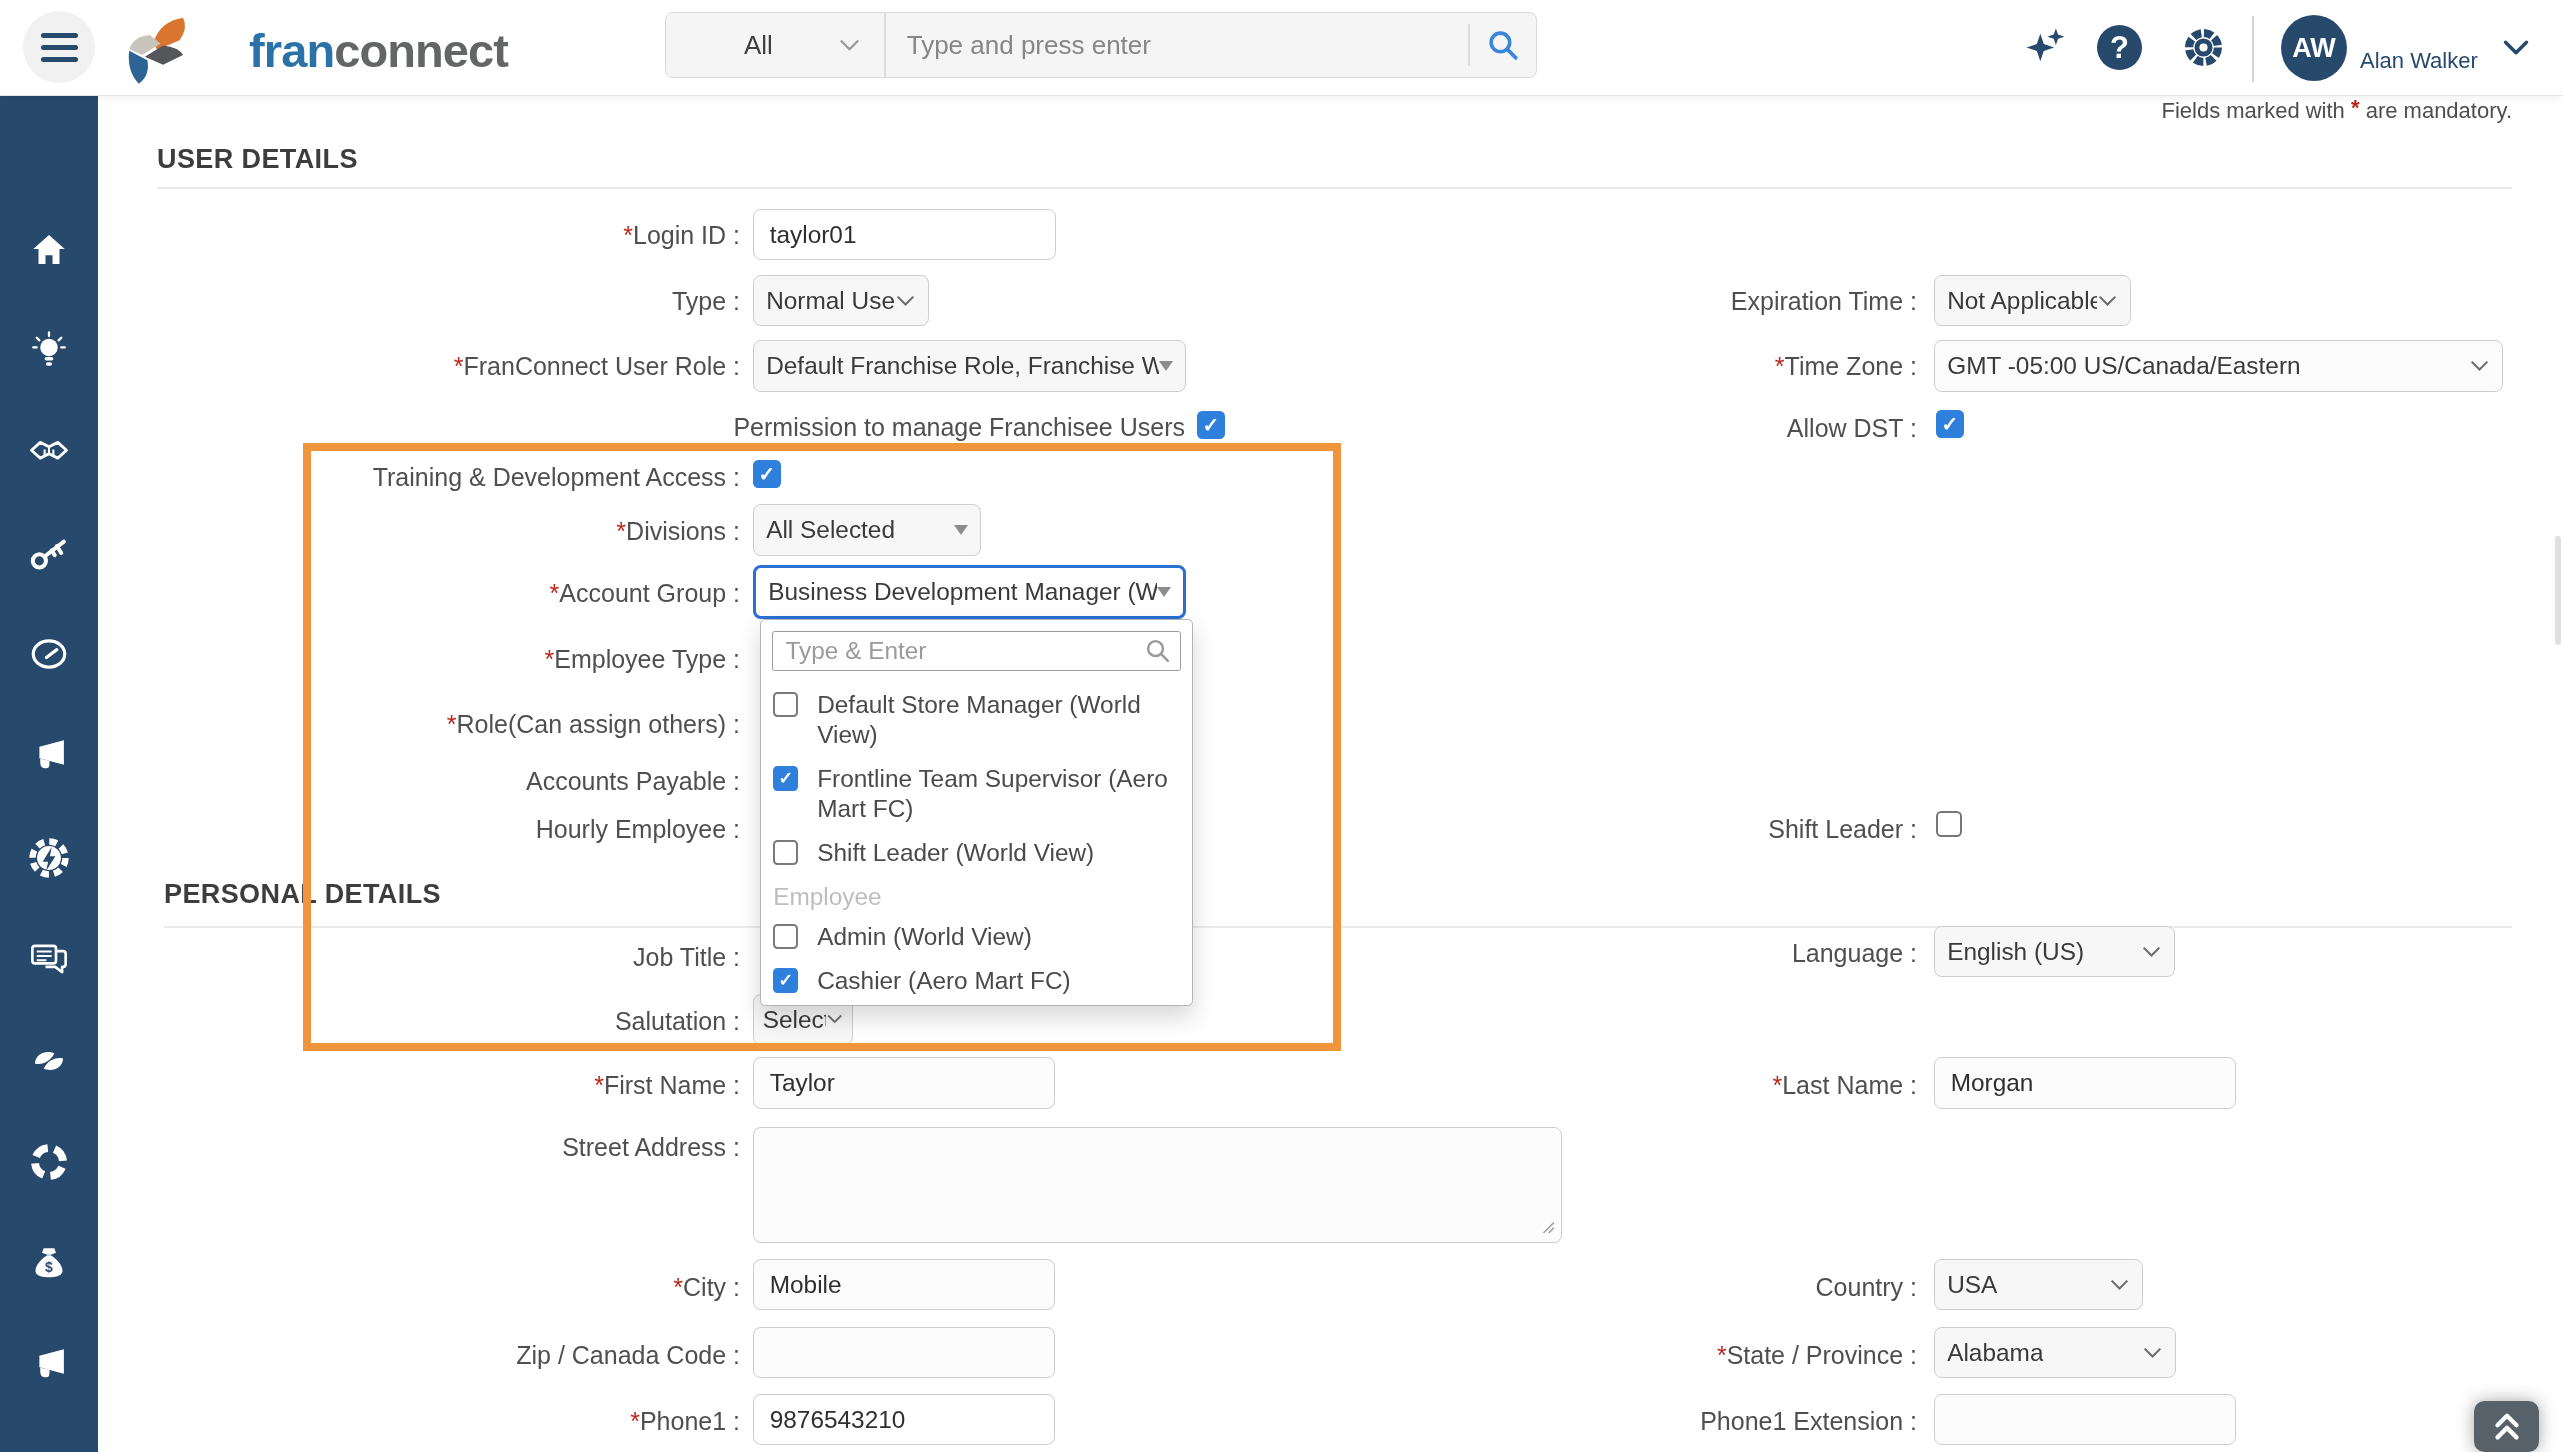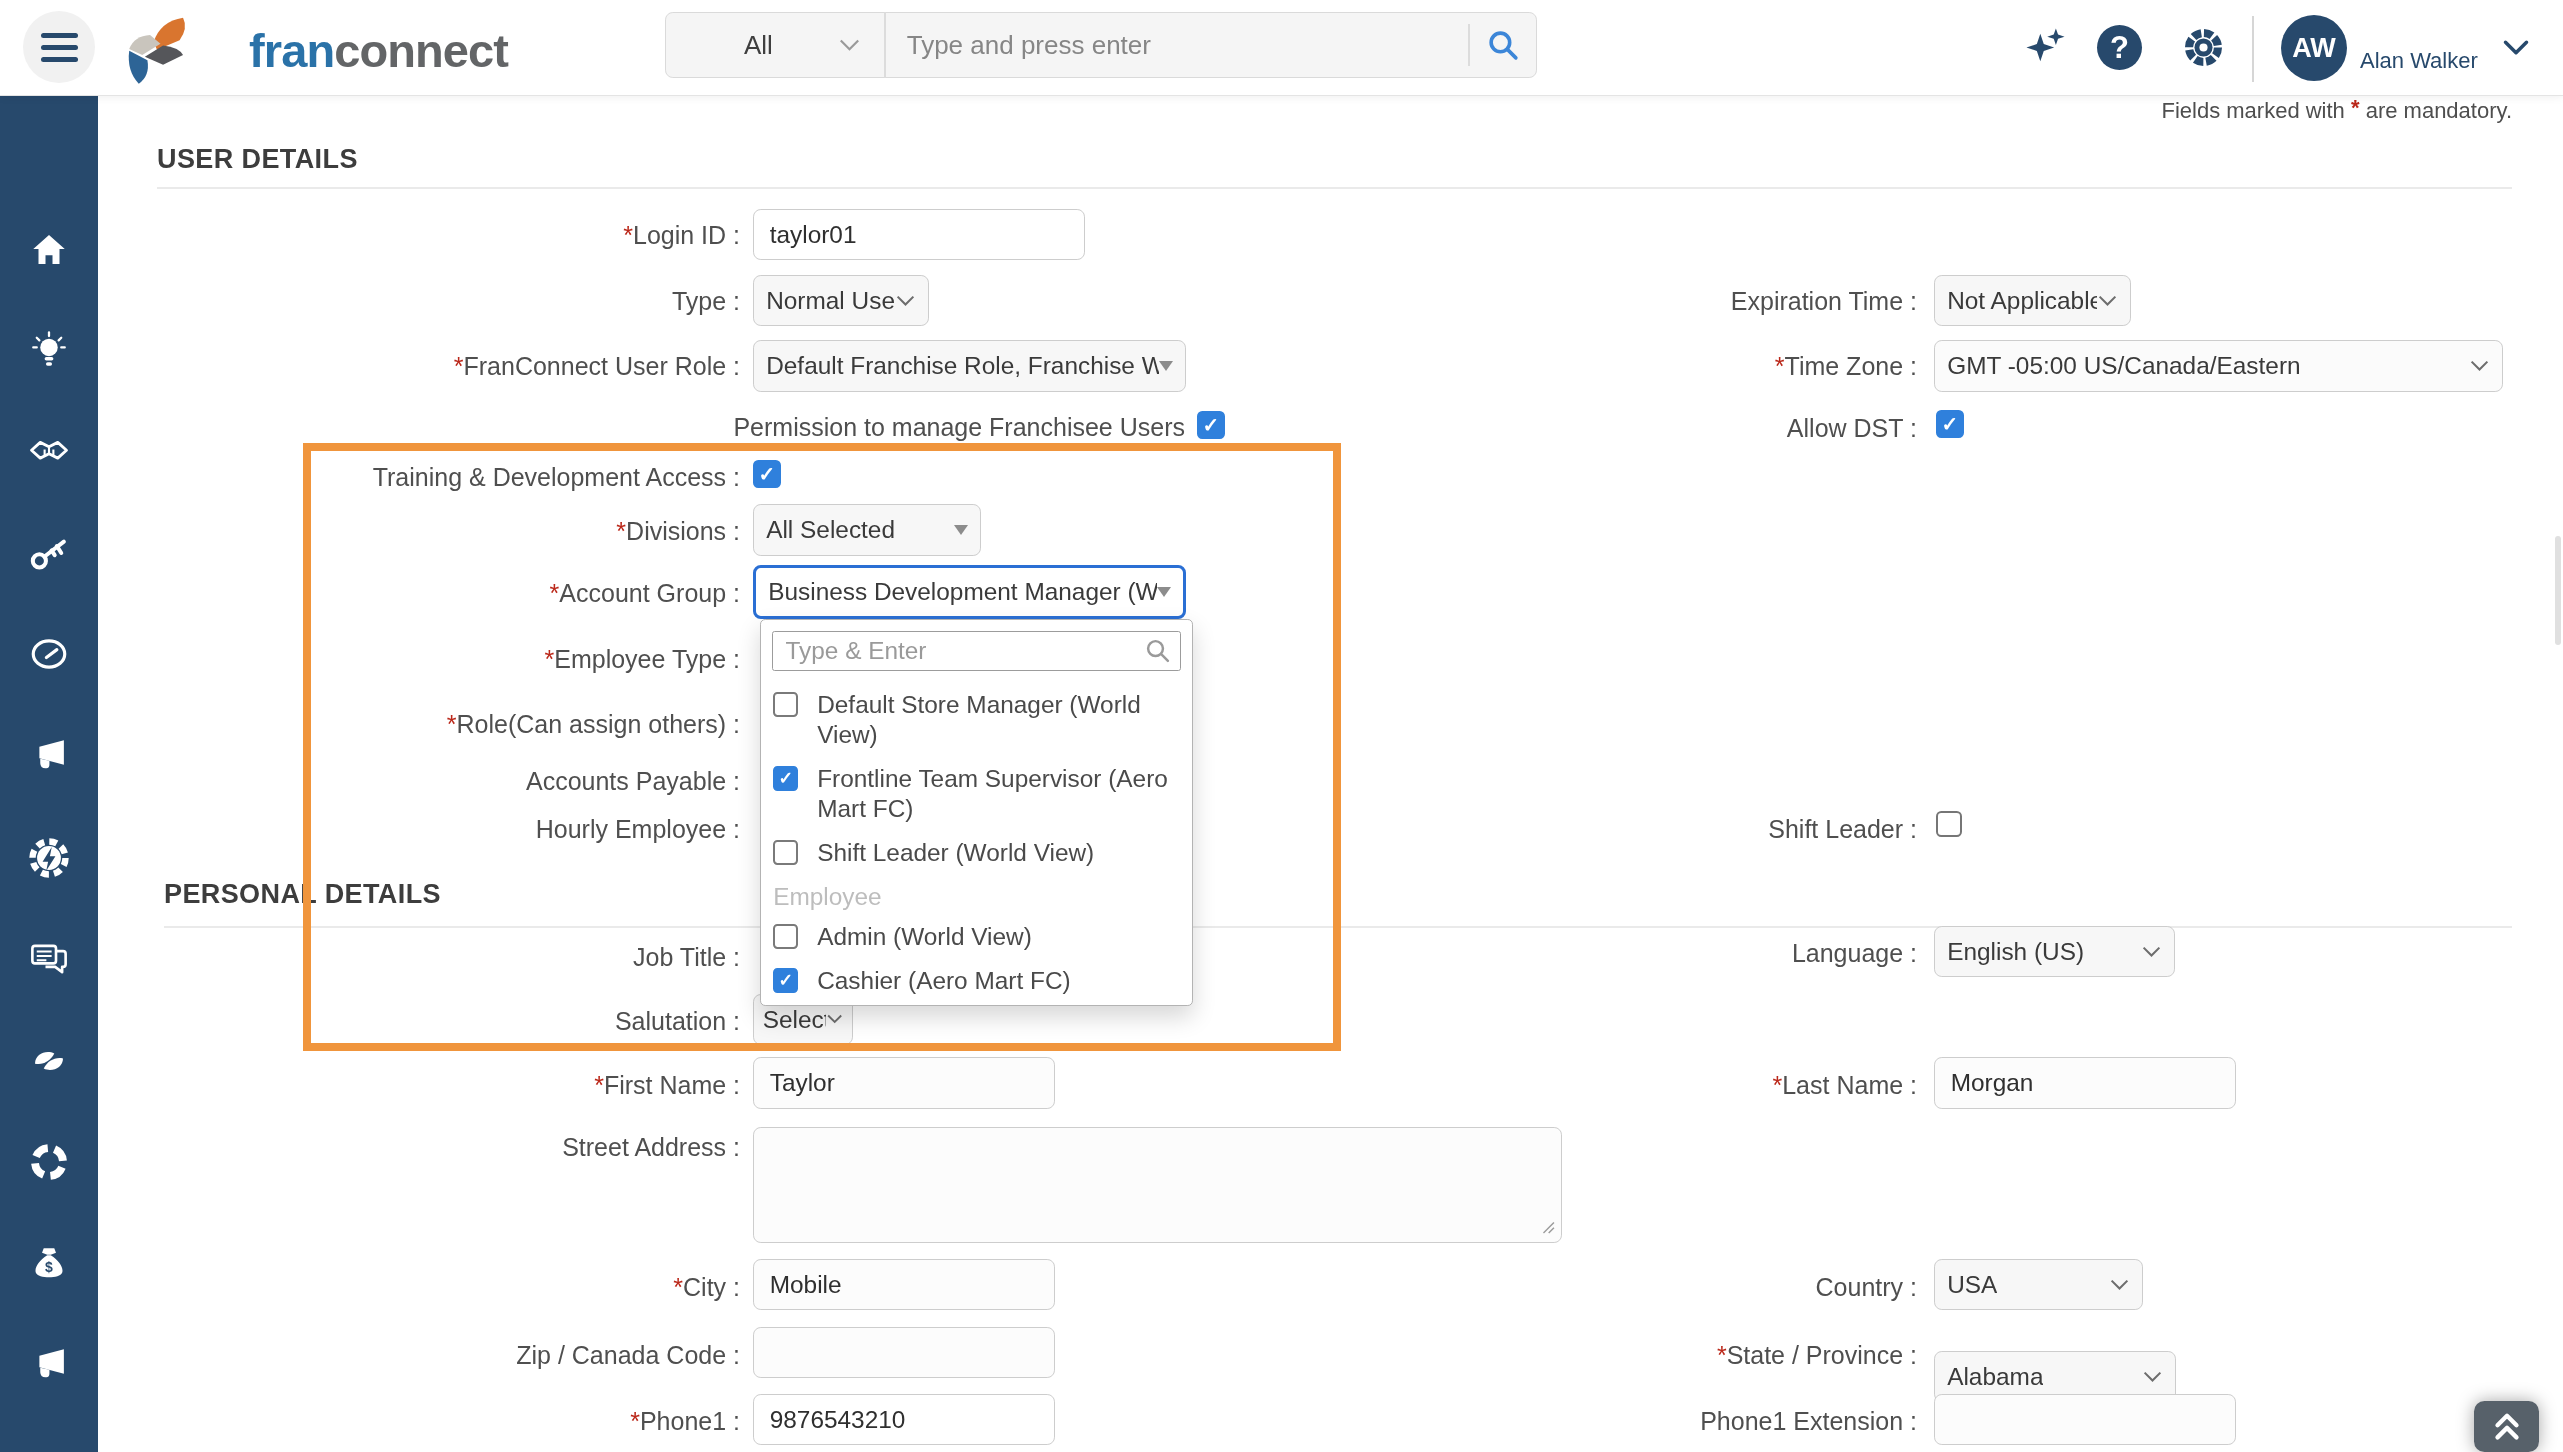--- a/index.html
+++ b/index.html
@@ -257,21 +257,21 @@
   </div>
 
   <div class="note">
     <span>Fields marked with </span><span class="star">*</span><span> are mandatory.</span>
   </div>
 
   <div class="sec-h" style="left:157px; top:144px;">USER DETAILS</div>
   <div class="rule" style="left:157px; top:187px; width:2355px;"></div>
 
   <div class="lbl l" style="top:220px;"><span class="star">*</span><span>Login ID :</span></div>
-  <input class="inp" style="left: 753px; top: 209px; width: 332px; height: 51px;" value="taylor01">
+  <input class="inp" style="left: 753px; top: 209px; width: 303px; height: 51px;" value="taylor01">
 
   <div class="lbl l" style="top:286px;"><span>Type :</span></div>
   <div class="sel" style="left:753px; top:275px; width:176px; height:51px;">
     <span class="sv">Normal User</span>
     <svg class="chev" width="21" height="14" viewBox="0 0 24 16">
         <polyline points="3,3 12,12 21,3" fill="none" stroke="#6d6d6d" stroke-width="2.4"></polyline>
       </svg>
   </div>
 
   <div class="lbl l" style="top:351px;"><span class="star">*</span><span>FranConnect User Role :</span></div>
@@ -369,21 +369,21 @@
     <span class="sv">USA</span>
     <svg class="chev" width="21" height="14" viewBox="0 0 24 16">
         <polyline points="3,3 12,12 21,3" fill="none" stroke="#6d6d6d" stroke-width="2.4"></polyline>
       </svg>
   </div>
 
   <div class="lbl l" style="top:1340px;"><span>Zip / Canada Code :</span></div>
   <input class="inp" style="left: 753px; top: 1327px; width: 302px; height: 51px; background: rgb(252, 252, 252);" value="">
 
   <div class="lbl r" style="top:1340px;"><span class="star">*</span><span>State / Province :</span></div>
-  <div class="sel" style="left:1934px; top:1327px; width:242px; height:51px;margin-top:24px;">
+  <div class="sel" style="left:1934px; top:1327px; width:242px; height:51px;">
     <span class="sv">Alabama</span>
     <svg class="chev" width="21" height="14" viewBox="0 0 24 16">
         <polyline points="3,3 12,12 21,3" fill="none" stroke="#6d6d6d" stroke-width="2.4"></polyline>
       </svg>
   </div>
 
   <div class="lbl l" style="top:1406px;"><span class="star">*</span><span>Phone1 :</span></div>
   <input class="inp" style="left: 753px; top: 1394px; width: 302px; height: 51px;" value="9876543210">
 
   <div class="lbl r" style="top:1406px;"><span>Phone1 Extension :</span></div>

